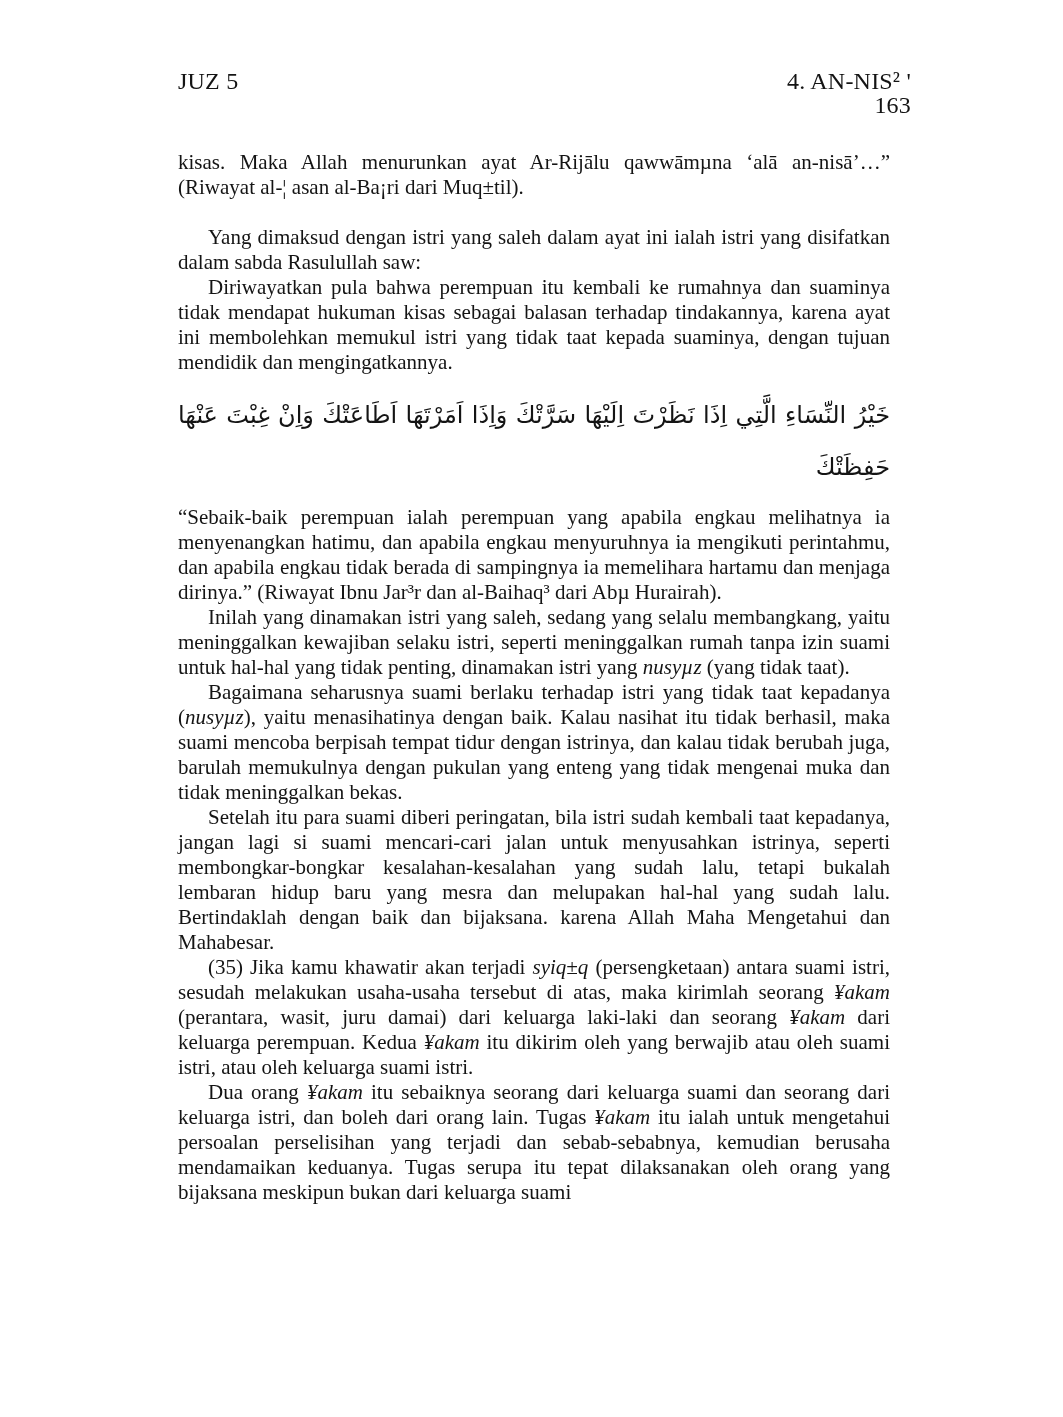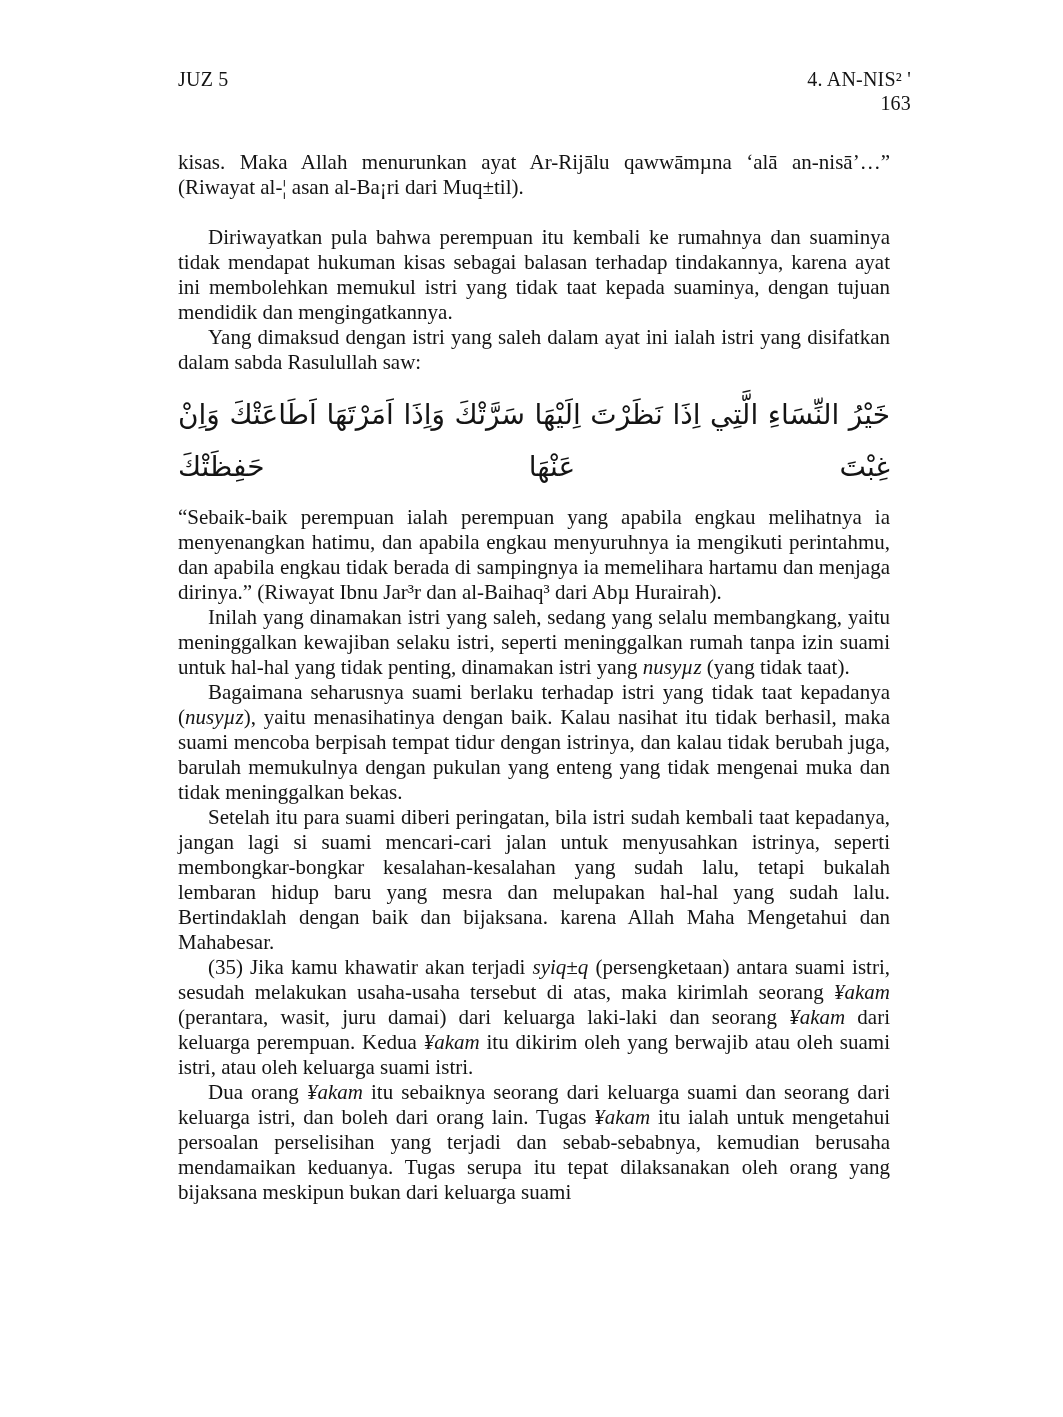--- a/index.html
+++ b/index.html
@@ -12,42 +12,42 @@
     overflow: hidden;
   }
   .page {
     position: absolute; inset: 0;
     background: #ffffff;
   }
   .header {
     position: absolute;
     top: 68px; left: 178px; right: 152px;
     height: 26px;
-    font-size: 20px;
+    font-size: 24px;
     letter-spacing: 0.2px;
   }
   .h-left  { position: absolute; left: 0; top: 0; }
   .h-center{ position: absolute; left: 0; right: 0; top: 0; text-align: right; }
   .h-right { position: absolute; right: 0; top: 0; margin-top: 24px; }
   .content {
     position: absolute;
     top: 150px; left: 178px; width: 712px;
     font-size: 21px;
     line-height: 25px;
     text-align: justify;
   }
   .content p { text-align: justify; }
   p.indent { text-indent: 30px; }
   .para-gap { height: 25px; }
   .italic-run { }
   .term { font-style: italic; }
   .arabic {
     direction: rtl;
     font-family: "DejaVu Sans", sans-serif;
-    font-size: 28px;
+    font-size: 24px;
     padding: 14px 0 12px 0;
   }
   .arabic-line-1 {
     text-align: justify;
     text-align-last: justify;
     line-height: 52px;
   }
   .arabic-line-2 {
     text-align: center;
     line-height: 52px;
@@ -63,23 +63,23 @@
     <span class="h-center">4. AN-NIS² '</span>
     <span class="h-right">163</span>
   </div>
 
   <div class="content">
 
     <p><span class="italic-run">kisas. Maka Allah menurunkan ayat </span><span>Ar-Rijālu qawwāmµna ‘alā an-nisā’…” (Riwayat al-¦ asan al-Ba¡ri dari Muq±til).</span></p>
 
     <div class="para-gap"></div>
 
+    <p class="indent"><span>Yang dimaksud dengan istri yang saleh dalam ayat ini ialah istri yang disifatkan dalam sabda Rasulullah saw:</span></p>
+
     <p class="indent"><span>Diriwayatkan pula bahwa perempuan itu kembali ke rumahnya dan suaminya tidak mendapat hukuman kisas sebagai balasan terhadap tindakannya, karena ayat ini membolehkan memukul istri yang tidak taat kepada suaminya, dengan tujuan mendidik dan mengingatkannya.</span></p>
-
-    <p class="indent"><span>Yang dimaksud dengan istri yang saleh dalam ayat ini ialah istri yang disifatkan dalam sabda Rasulullah saw:</span></p>
 
     <div class="arabic" dir="rtl">
       <div class="arabic-line-1">خَيْرُ النِّسَاءِ الَّتِي اِذَا نَظَرْتَ اِلَيْهَا سَرَّتْكَ وَاِذَا اَمَرْتَهَا اَطَاعَتْكَ وَاِنْ غِبْتَ عَنْهَا حَفِظَتْكَ</div>
     </div>
 
     <p><span class="italic-run">“Sebaik-baik perempuan ialah perempuan yang apabila engkau melihatnya ia menyenangkan hatimu, dan apabila engkau menyuruhnya ia mengikuti perintahmu, dan apabila engkau tidak berada di sampingnya ia memelihara hartamu dan menjaga dirinya.” </span><span>(Riwayat Ibnu Jar³r dan al-Baihaq³ dari Abµ Hurairah).</span></p>
 
     <p class="indent"><span>Inilah yang dinamakan istri yang saleh, sedang yang selalu membangkang, yaitu meninggalkan kewajiban selaku istri, seperti meninggalkan rumah tanpa izin suami untuk hal-hal yang tidak penting, dinamakan istri yang </span><span class="term">nusyµz</span><span> (yang tidak taat).</span></p>
 
     <p class="indent"><span>Bagaimana seharusnya suami berlaku terhadap istri yang tidak taat kepadanya (</span><span class="term">nusyµz</span><span>), yaitu menasihatinya dengan baik. Kalau nasihat itu tidak berhasil, maka suami mencoba berpisah tempat tidur dengan istrinya, dan kalau tidak berubah juga, barulah memukulnya dengan pukulan yang enteng yang tidak mengenai muka dan tidak meninggalkan bekas.</span></p>

